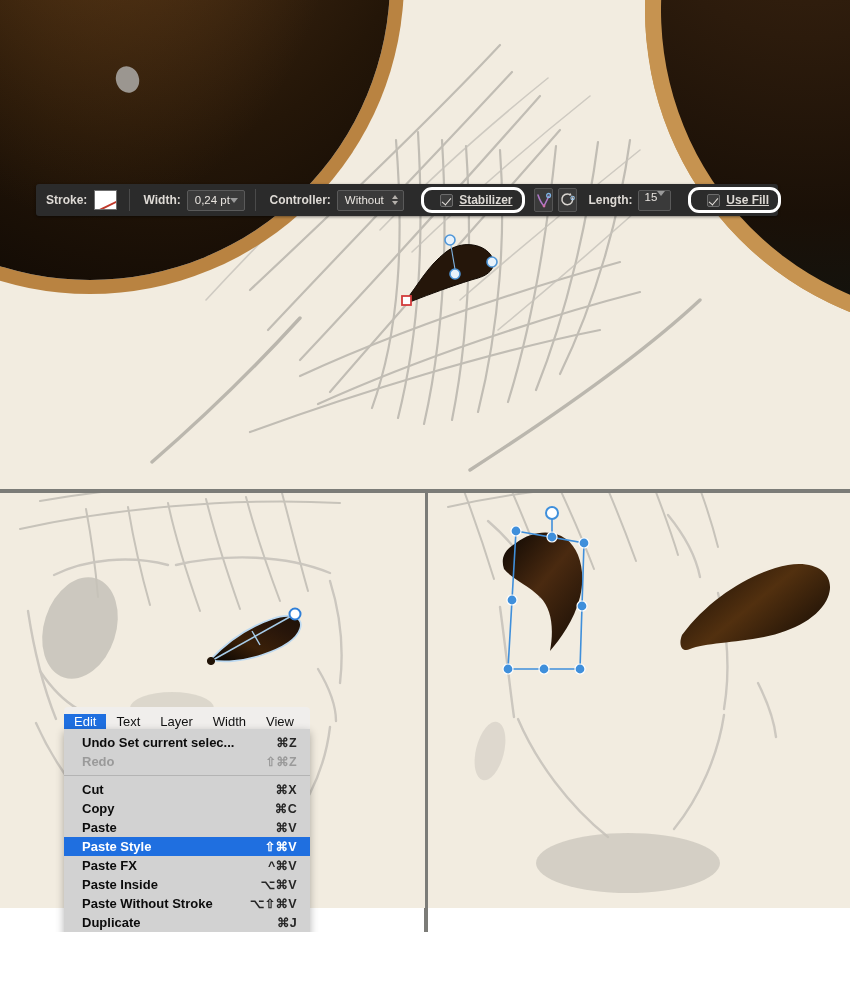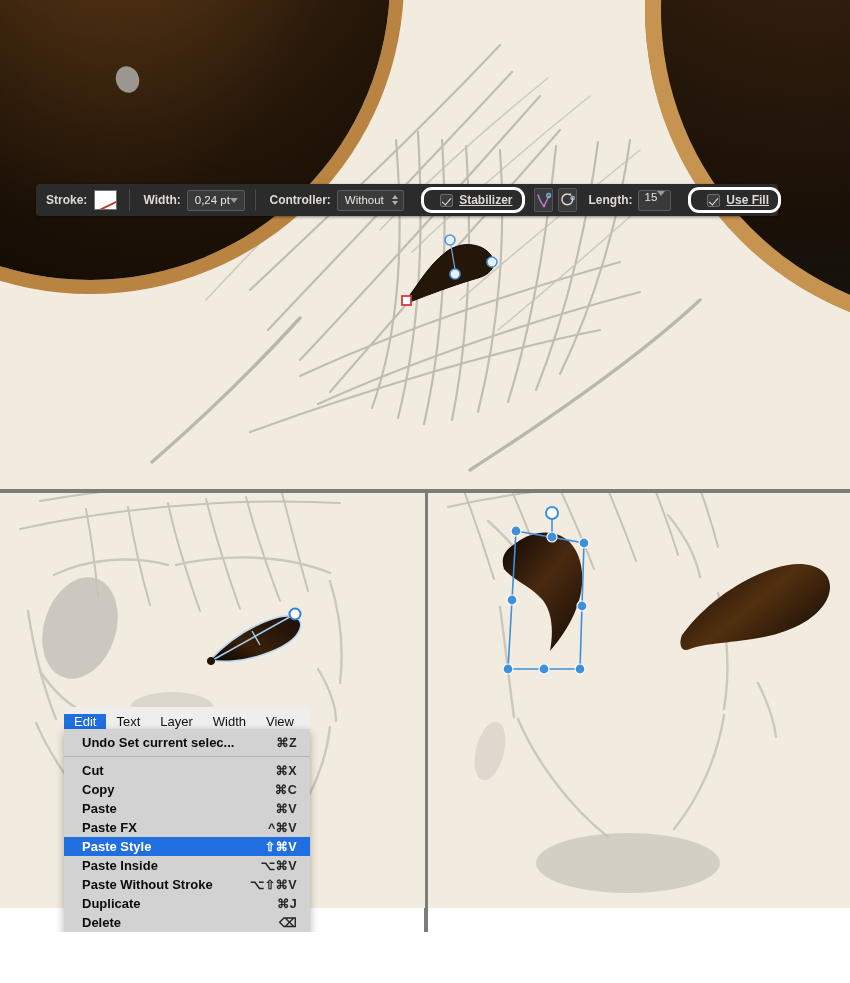--- a/index.html
+++ b/index.html
@@ -377,42 +377,46 @@
       </div>
       <div class="mb-item">
         <span>View</span>
       </div>
     </div>
   <div id="editmenu">
       <div class="mi">
         <span class="lbl">Undo Set current selec...</span>
         <span class="key">⌘Z</span>
       </div>
+      <div class="mi disabled">
+        <span class="lbl">Redo</span>
+        <span class="key">⇧⌘Z</span>
+      </div>
       <div class="mi-sep"></div>
       <div class="mi">
         <span class="lbl">Cut</span>
         <span class="key">⌘X</span>
       </div>
       <div class="mi">
         <span class="lbl">Copy</span>
         <span class="key">⌘C</span>
       </div>
       <div class="mi">
         <span class="lbl">Paste</span>
         <span class="key">⌘V</span>
-      </div>
-      <div class="mi">
-        <span class="lbl">Paste FX</span>
-        <span class="key">^⌘V</span>
       </div>
       <div class="mi sel">
         <span class="lbl">Paste Style</span>
         <span class="key">⇧⌘V</span>
       </div>
       <div class="mi">
+        <span class="lbl">Paste FX</span>
+        <span class="key">^⌘V</span>
+      </div>
+      <div class="mi">
         <span class="lbl">Paste Inside</span>
         <span class="key">⌥⌘V</span>
       </div>
       <div class="mi">
         <span class="lbl">Paste Without Stroke</span>
         <span class="key">⌥⇧⌘V</span>
       </div>
       <div class="mi">
         <span class="lbl">Duplicate</span>
         <span class="key">⌘J</span>

